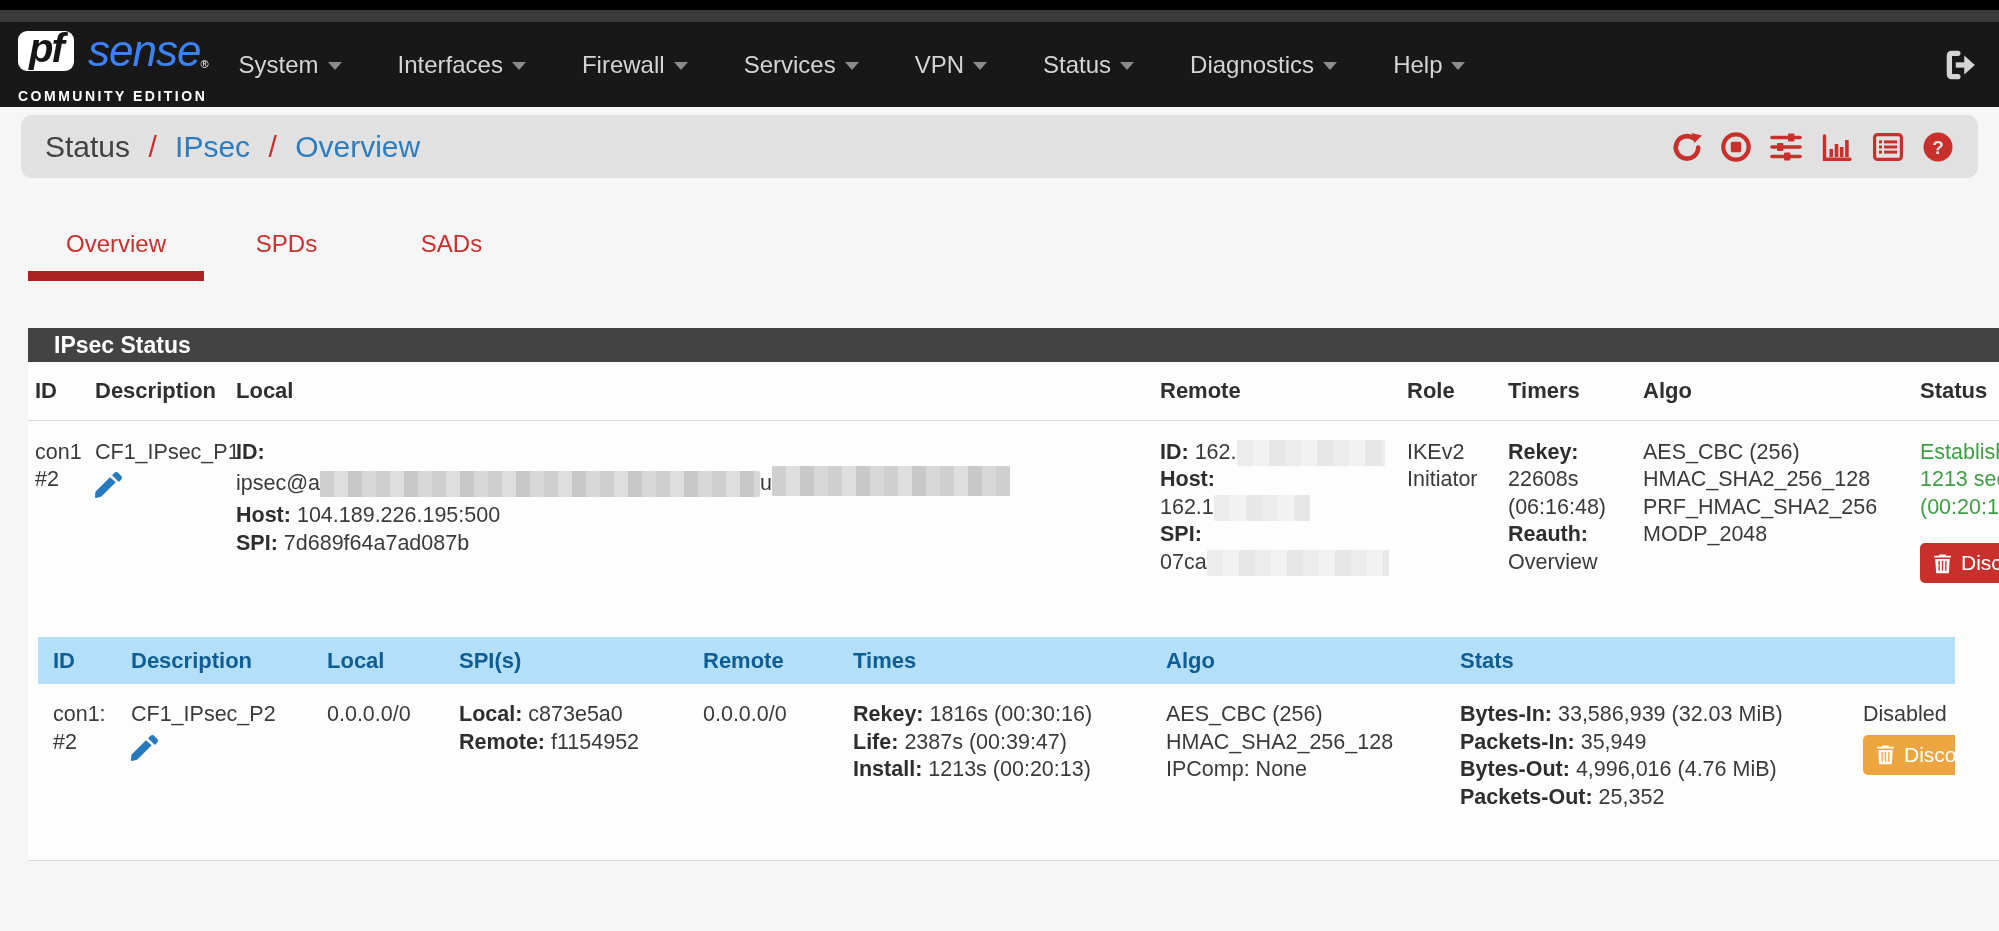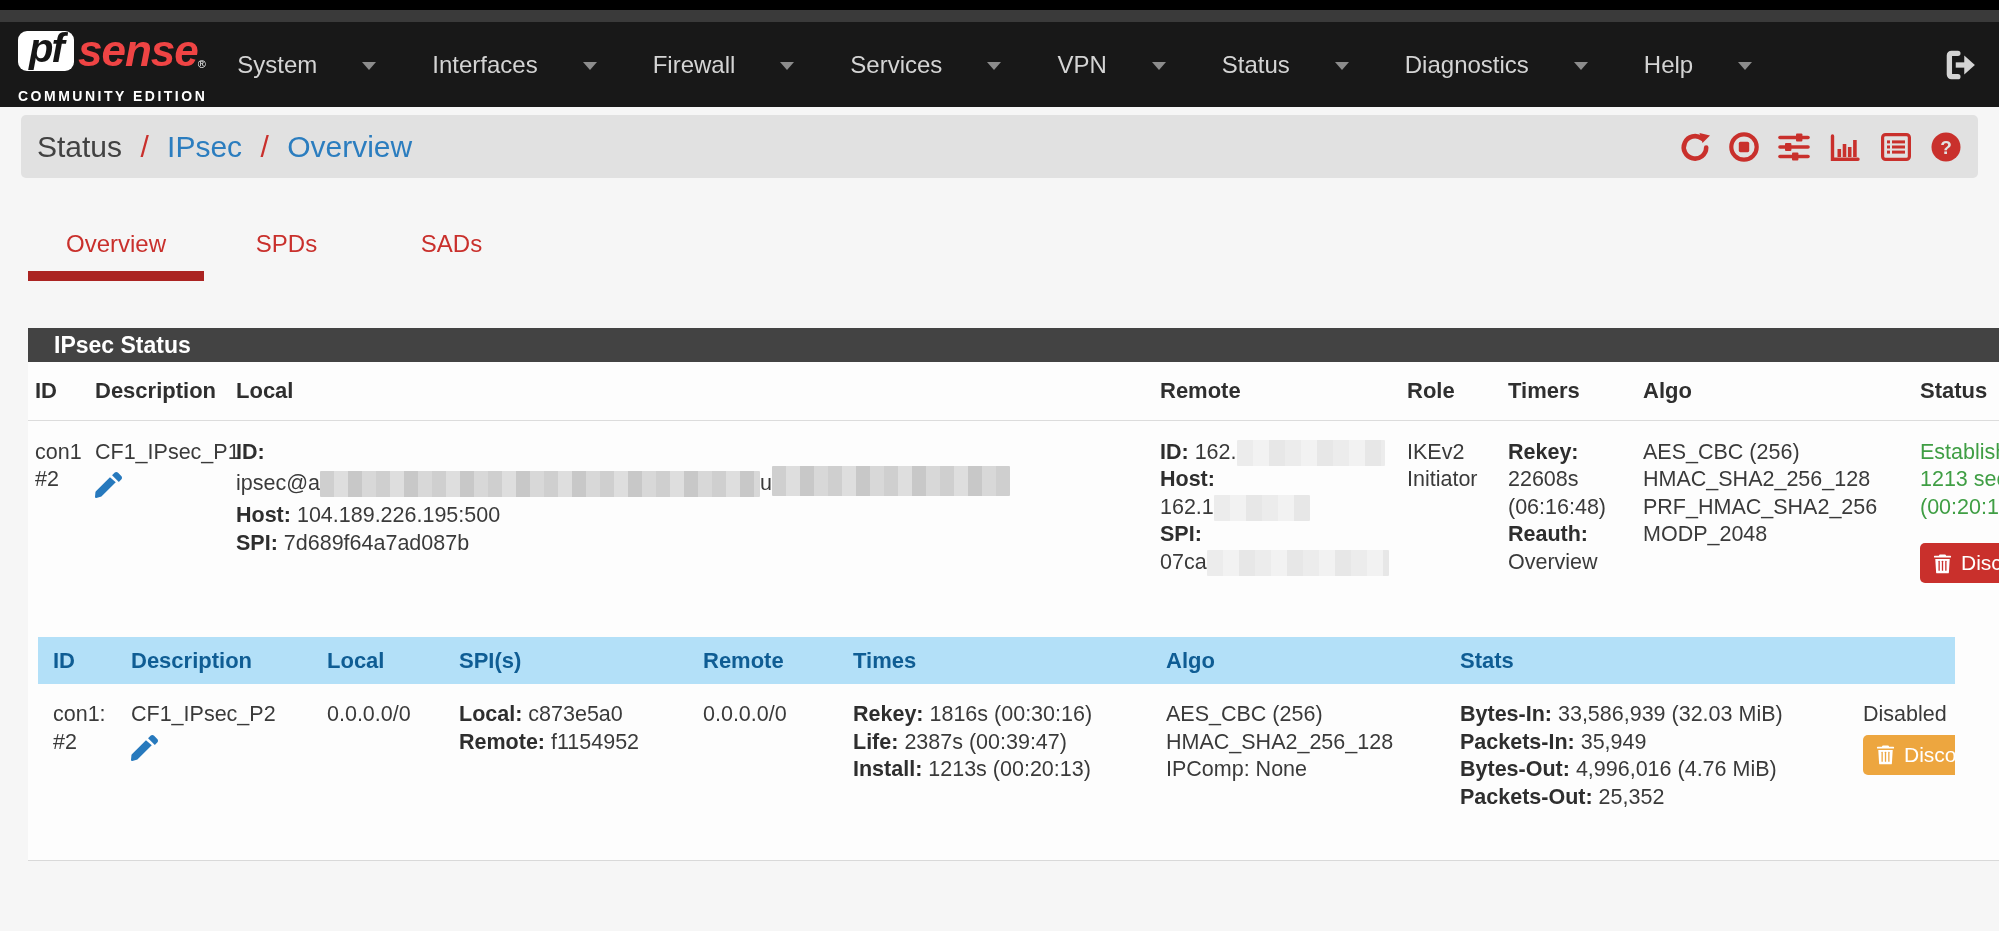--- a/index.html
+++ b/index.html
@@ -13,30 +13,30 @@
   .page{position:relative;width:1999px;height:931px;overflow:hidden;}
 
   
   .strip1{height:10px;background:#000;}
   .strip2{height:12px;background:#3a3a3a;}
   .navbar{height:85px;background:#181818;display:flex;align-items:center;}
   .brand{display:flex;flex-direction:column;margin-left:18px;margin-right:30px;}
   .brand-row{display:flex;align-items:center;}
   .pf-box{background:#fff;border-radius:9px;width:56px;height:40px;display:flex;align-items:flex-end;justify-content:center;}
   .pf-box span{font-style:italic;font-weight:bold;font-size:40px;color:#161616;letter-spacing:-2px;}
-  .brand-sense{color:#ef4444;font-weight:bold;font-style:italic;font-size:44px;letter-spacing:-1px;margin-left:4px;}
+  .brand-sense{color:#3b82f6;font-weight:normal;font-style:italic;font-size:44px;letter-spacing:-1px;margin-left:14px;}
   .brand-reg{color:#fff;font-size:11px;align-self:flex-end;margin-bottom:6px;}
   .brand-sub{color:#fff;font-size:14px;font-weight:bold;letter-spacing:2.5px;margin-top:12px;}
   .nav-items{display:flex;align-items:center;}
-  .nav-item{color:#d4d4d4;font-size:24px;margin-right:56px;display:flex;align-items:center;cursor:pointer;gap:36px;}
+  .nav-item{color:#d4d4d4;font-size:24px;margin-right:56px;display:flex;align-items:center;cursor:pointer;}
   .caret{width:0;height:0;border-left:7px solid transparent;border-right:7px solid transparent;border-top:8px solid #8c8c8c;margin-left:9px;margin-top:3px;}
   .nav-right{margin-left:auto;margin-right:22px;color:#d4d4d4;display:flex;align-items:center;}
 
   
-  .crumb-bar{margin:8px 21px 0 21px;height:63px;background:#e1e1e1;border-radius:5px;display:flex;align-items:center;padding:0 16px;}
+  .crumb-bar{margin:8px 21px 0 21px;height:63px;background:#e1e1e1;border-radius:11px;display:flex;align-items:center;padding:0 24px;}
   .crumb{font-size:30px;}
   .crumb .cur{color:#424242;}
   .crumb .sep{color:var(--accent-red);margin:0 10px;}
   .crumb a{color:var(--link-blue);text-decoration:none;cursor:pointer;}
   .crumb-actions{margin-left:auto;display:flex;align-items:center;gap:17px;color:var(--accent-red);}
   .crumb-actions svg{display:block;cursor:pointer;}
 
   
   .tabs{display:flex;margin:46px 0 0 28px;height:57px;}
   .tab{font-size:24px;color:var(--accent-red);padding:6px 38px 0 38px;cursor:pointer;border-bottom:10px solid transparent;display:flex;align-items:flex-start;justify-content:center;min-width:165px;}

